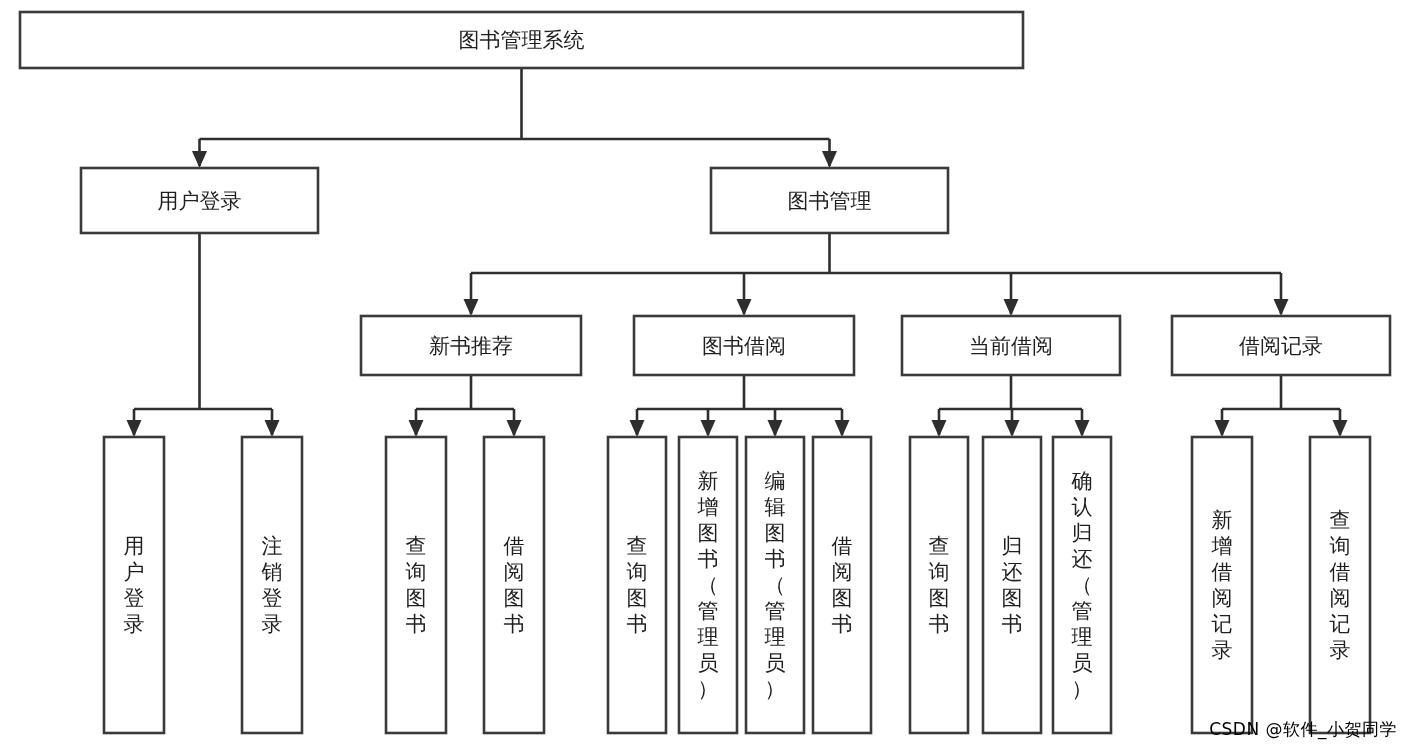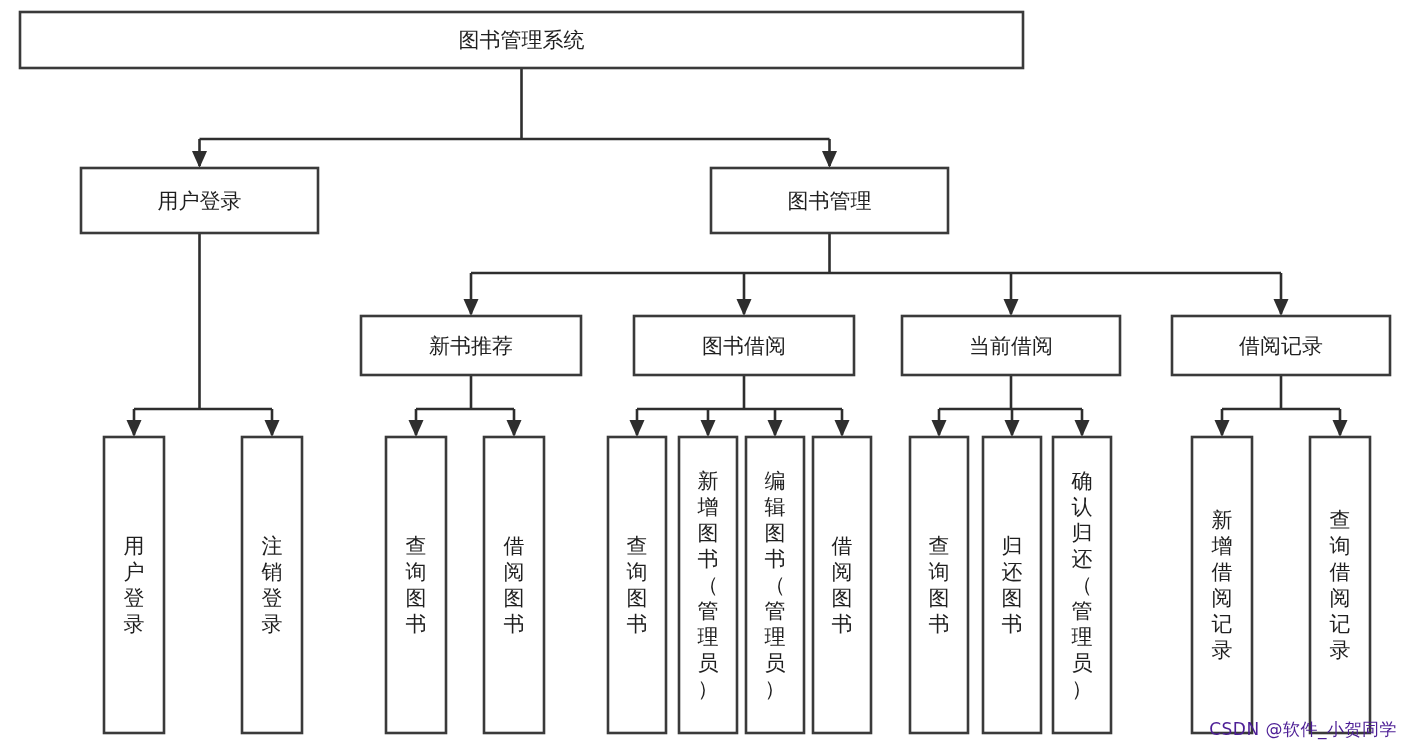--- a/index.html
+++ b/index.html
@@ -52,21 +52,21 @@
   .arrow-head {
     fill: #2e2e2e;
     stroke: none;
   }
   .watermark {
     position: absolute;
     right: 8px;
     bottom: 6px;
     font-family: "DejaVu Sans", "Liberation Sans", sans-serif;
     font-size: 17px;
-    color: #4c1d95;
+    color: #000000;
     letter-spacing: 0.5px;
     white-space: nowrap;
     user-select: none;
   }
 </style>
 </head>
 <body>
 
 <div id="diagram-root">
   <svg id="tree-svg" viewBox="0 0 1405 747" xmlns="http://www.w3.org/2000/svg">

